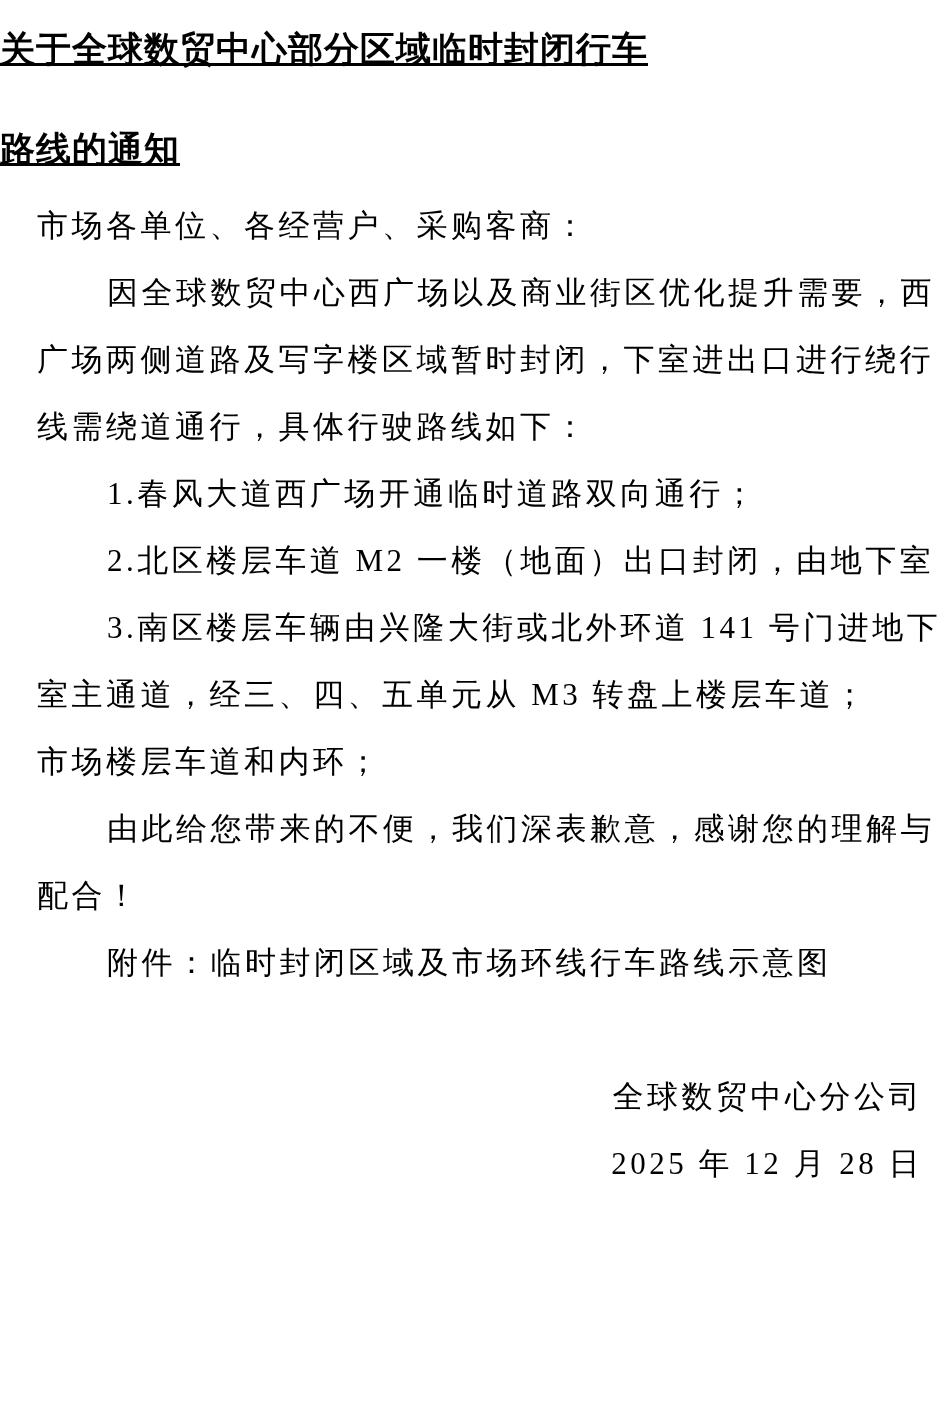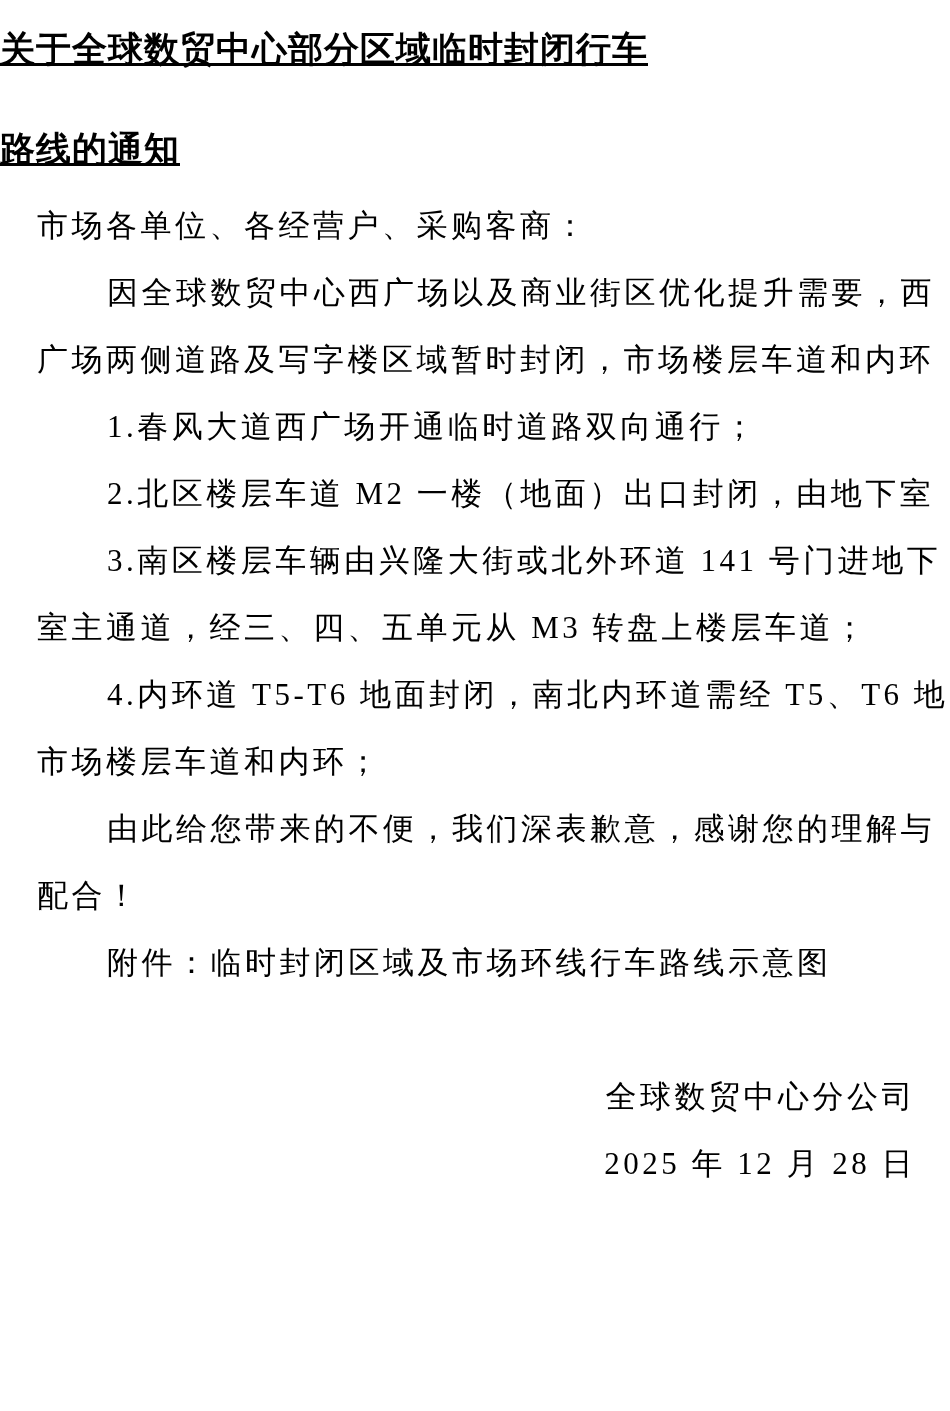--- a/index.html
+++ b/index.html
@@ -47,48 +47,48 @@
   }
   .ln.indent {
     padding-left: 107px;
     font-family: Liberation Serif, serif;
   }
   .ln.spacer {
     height: 67px;
   }
   .ln.right {
     text-align: right;
-    padding-right: 34px;
+    padding-right: 27px;
     padding-left: 0;
   }
 </style>
 </head>
 <body>
 
 <div class="page">
 
   <div class="title-block">
     <div class="title-line">关于全球数贸中心部分区域临时封闭行车</div>
     <div class="title-line">路线的通知</div>
   </div>
 
   <div class="body-block">
     <div class="ln">市场各单位、各经营户、采购客商：</div>
 
     <div class="ln indent">因全球数贸中心西广场以及商业街区优化提升需要，西</div>
-    <div class="ln">广场两侧道路及写字楼区域暂时封闭，市场楼层车道和内环</div>
+    <div class="ln">广场两侧道路及写字楼区域暂时封闭，下室进出口进行绕行</div>
+    <div class="ln">线需绕道通行，具体行驶路线如下：</div>
 
     <div class="ln indent">1.春风大道西广场开通临时道路双向通行；</div>
 
     <div class="ln indent">2.北区楼层车道 M2 一楼（地面）出口封闭，由地下室</div>
 
     <div class="ln indent">3.南区楼层车辆由兴隆大街或北外环道 141 号门进地下</div>
     <div class="ln">室主通道，经三、四、五单元从 M3 转盘上楼层车道；</div>
 
-    <div class="ln indent">4.内环道 T5-T6 地面封闭，南北内环道需经 T5、T6 地</div>
     <div class="ln">市场楼层车道和内环；</div>
 
 
     <div class="ln indent">由此给您带来的不便，我们深表歉意，感谢您的理解与</div>
     <div class="ln">配合！</div>
 
     <div class="ln indent">附件：临时封闭区域及市场环线行车路线示意图</div>
 
     <div class="ln spacer"></div>
 

